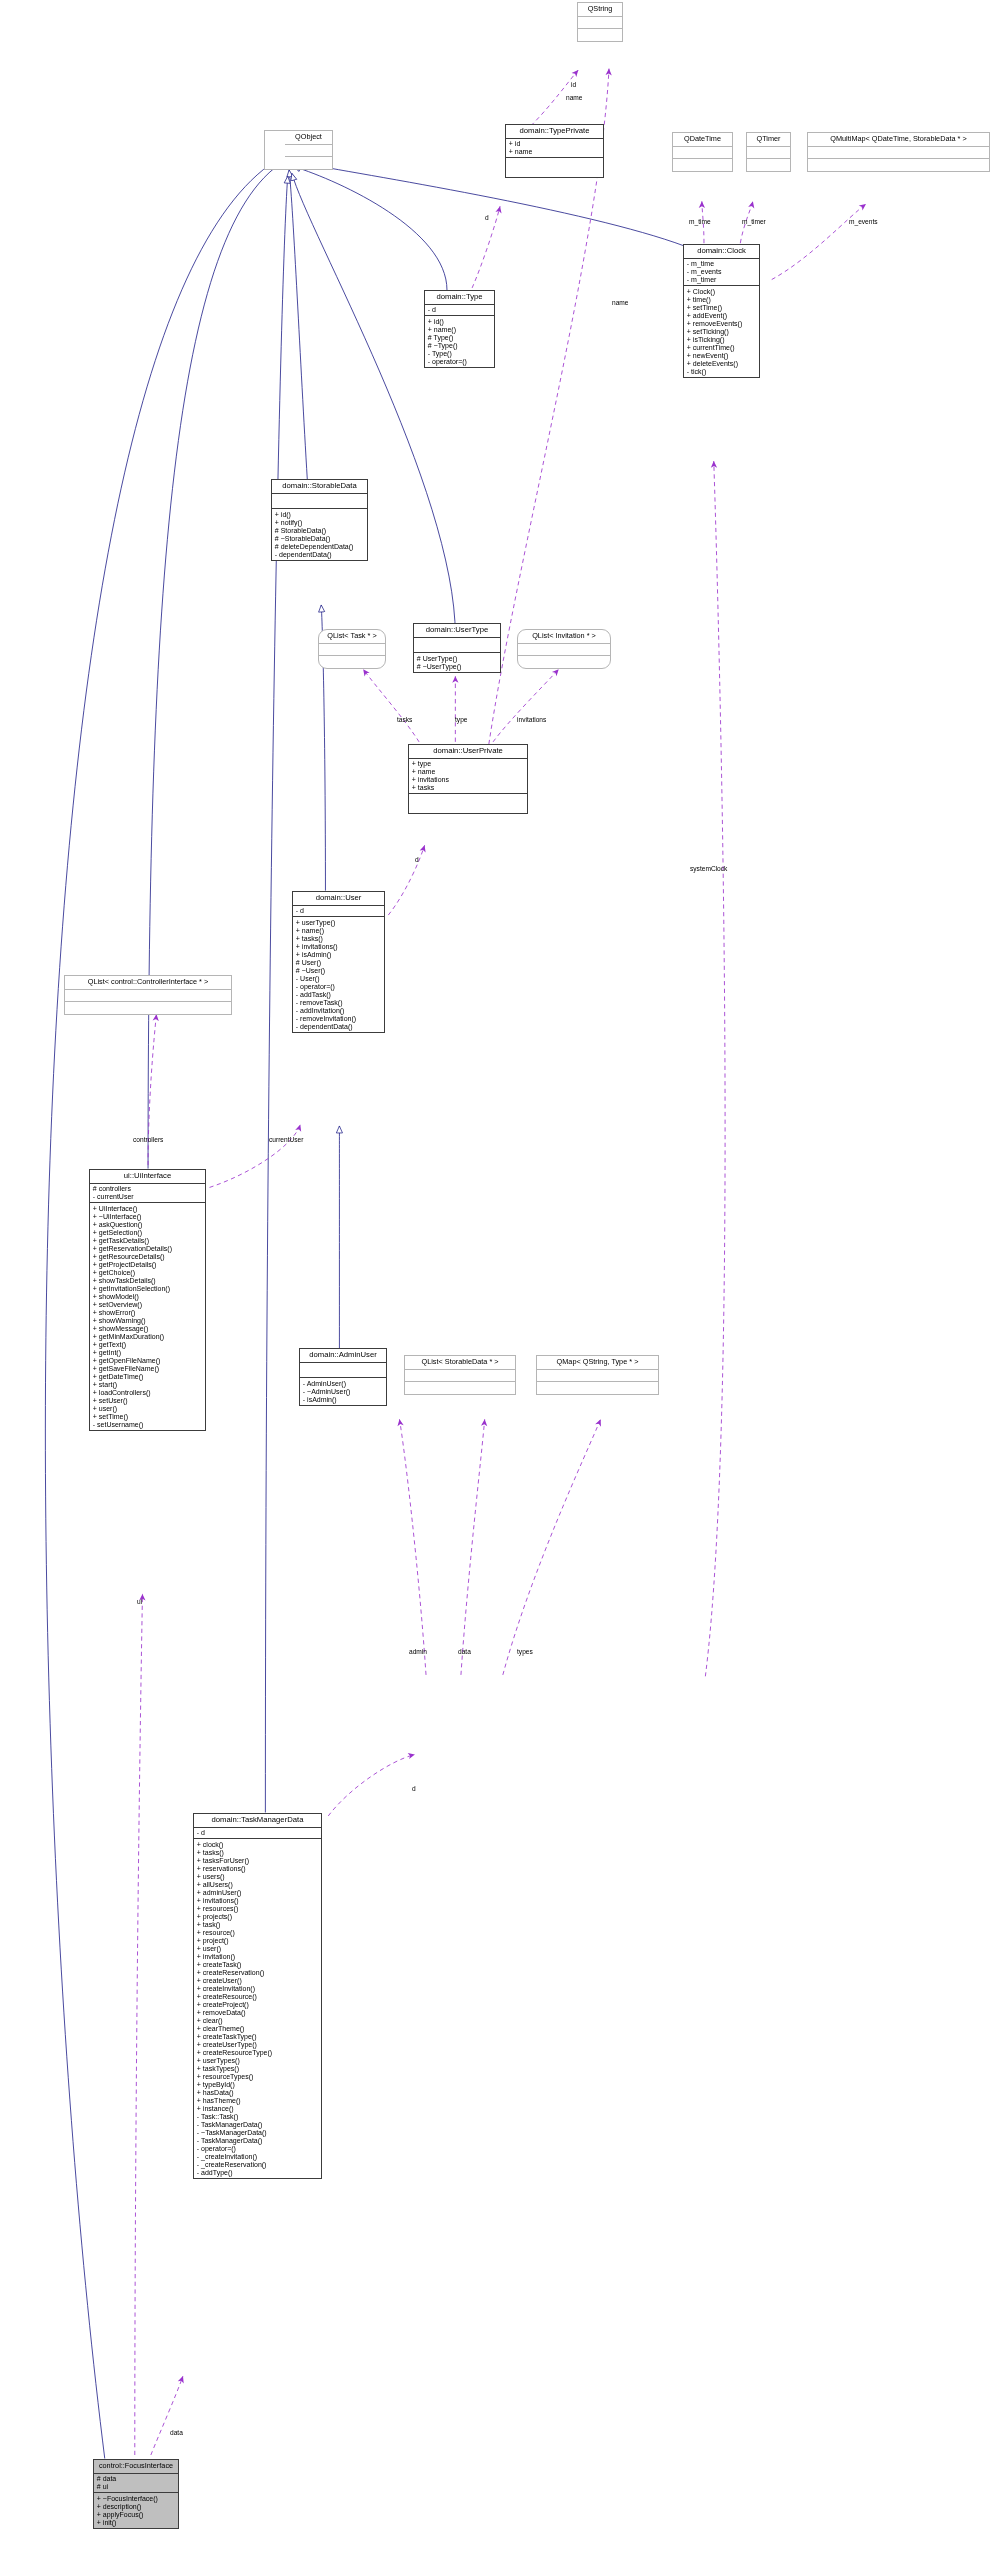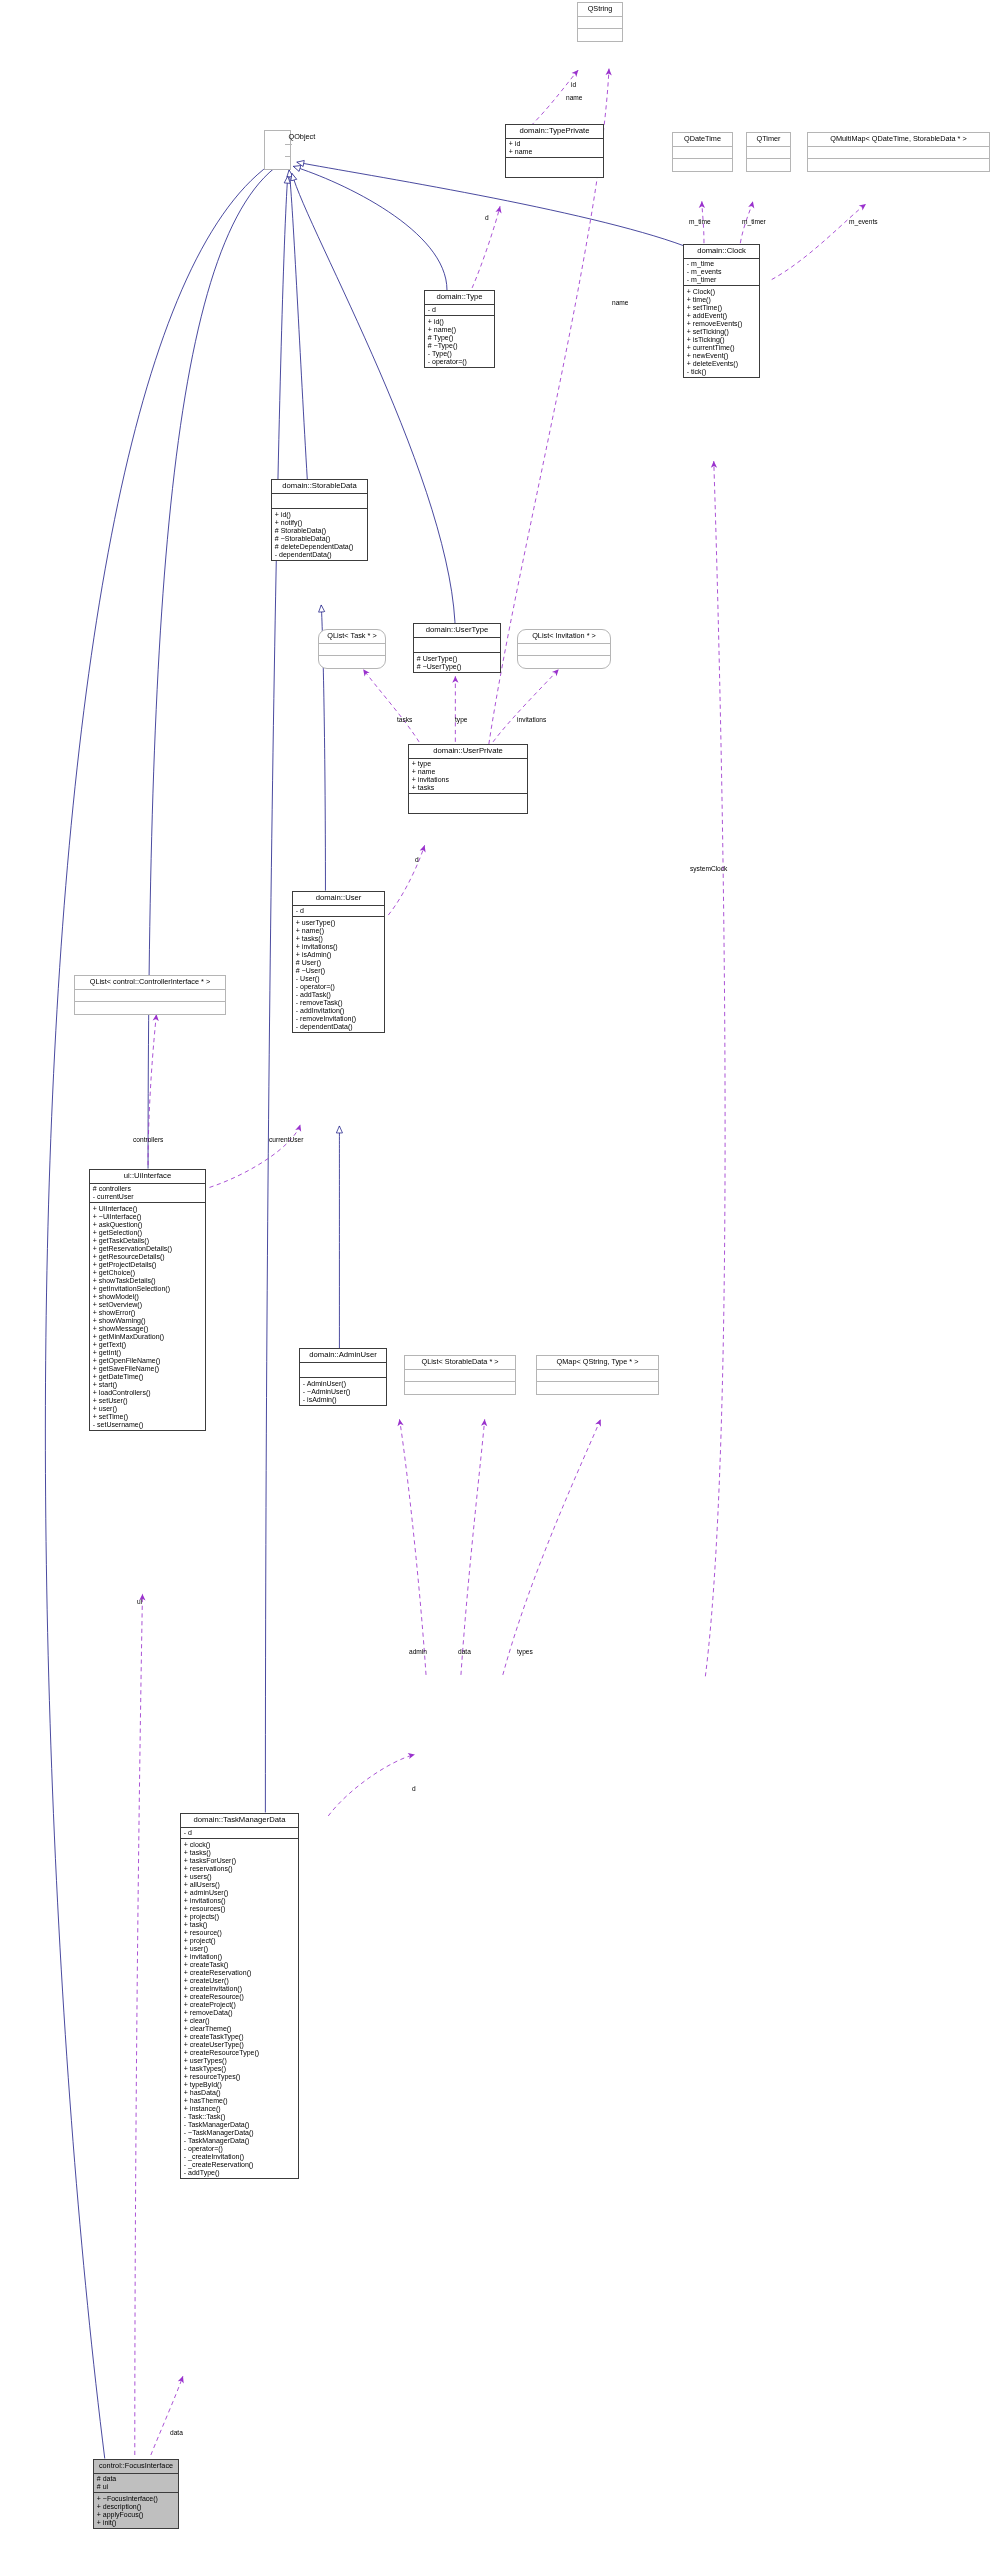--- a/index.html
+++ b/index.html
@@ -113,21 +113,21 @@
       <path d="M193,3515 C193,3000 200,2500 204,2282"></path>
     </g>
   </svg>
 
   <div class="uml ext" style="left:577px;top:2.1px;width:46px;">
     <div class="title">QString</div>
     <div class="sec attrs"></div>
     <div class="sec ops"></div>
   </div>
 
-  <div class="uml ext" style="left:264px;top:130px;width:27px;padding-left:20px;">
+  <div class="uml ext" style="left:264px;top:130px;width:69px;padding-left:20px;">
     <div class="title">QObject</div>
     <div class="sec attrs"></div>
     <div class="sec ops"></div>
   </div>
 
   <div class="uml cls" style="left:463px;top:124px;width:99px;margin-left:42px;">
     <div class="title">domain::TypePrivate</div>
     <div class="sec attrs">
       <div class="row">+ id</div>
       <div class="row">+ name</div>
@@ -251,21 +251,21 @@
       <div class="row">- User()</div>
       <div class="row">- operator=()</div>
       <div class="row">- addTask()</div>
       <div class="row">- removeTask()</div>
       <div class="row">- addInvitation()</div>
       <div class="row">- removeInvitation()</div>
       <div class="row">- dependentData()</div>
     </div>
   </div>
 
-  <div class="uml ext" style="left:74px;top:975px;width:152px;">
+  <div class="uml ext" style="left:64px;top:975px;width:168px;">
     <div class="title">QList&lt; control::ControllerInterface * &gt;</div>
     <div class="sec attrs"></div>
     <div class="sec ops"></div>
   </div>
 
   <div class="uml cls" style="left:89px;top:1169px;width:117px;">
     <div class="title">ui::UiInterface</div>
     <div class="sec attrs">
       <div class="row"># controllers</div>
       <div class="row">- currentUser</div>
@@ -318,21 +318,21 @@
     <div class="sec ops"></div>
   </div>
 
   <div class="uml ext" style="left:536px;top:1355px;width:123px;">
     <div class="title">QMap&lt; QString, Type * &gt;</div>
     <div class="sec attrs"></div>
     <div class="sec ops"></div>
   </div>
 
 
-  <div class="uml cls" style="left:180px;top:1813px;width:119px;">
+  <div class="uml cls" style="left:193px;top:1813px;width:129px;">
     <div class="title">domain::TaskManagerData</div>
     <div class="sec attrs">
       <div class="row">- d</div>
     </div>
     <div class="sec ops">
       <div class="row">+ clock()</div>
       <div class="row">+ tasks()</div>
       <div class="row">+ tasksForUser()</div>
       <div class="row">+ reservations()</div>
       <div class="row">+ users()</div>

